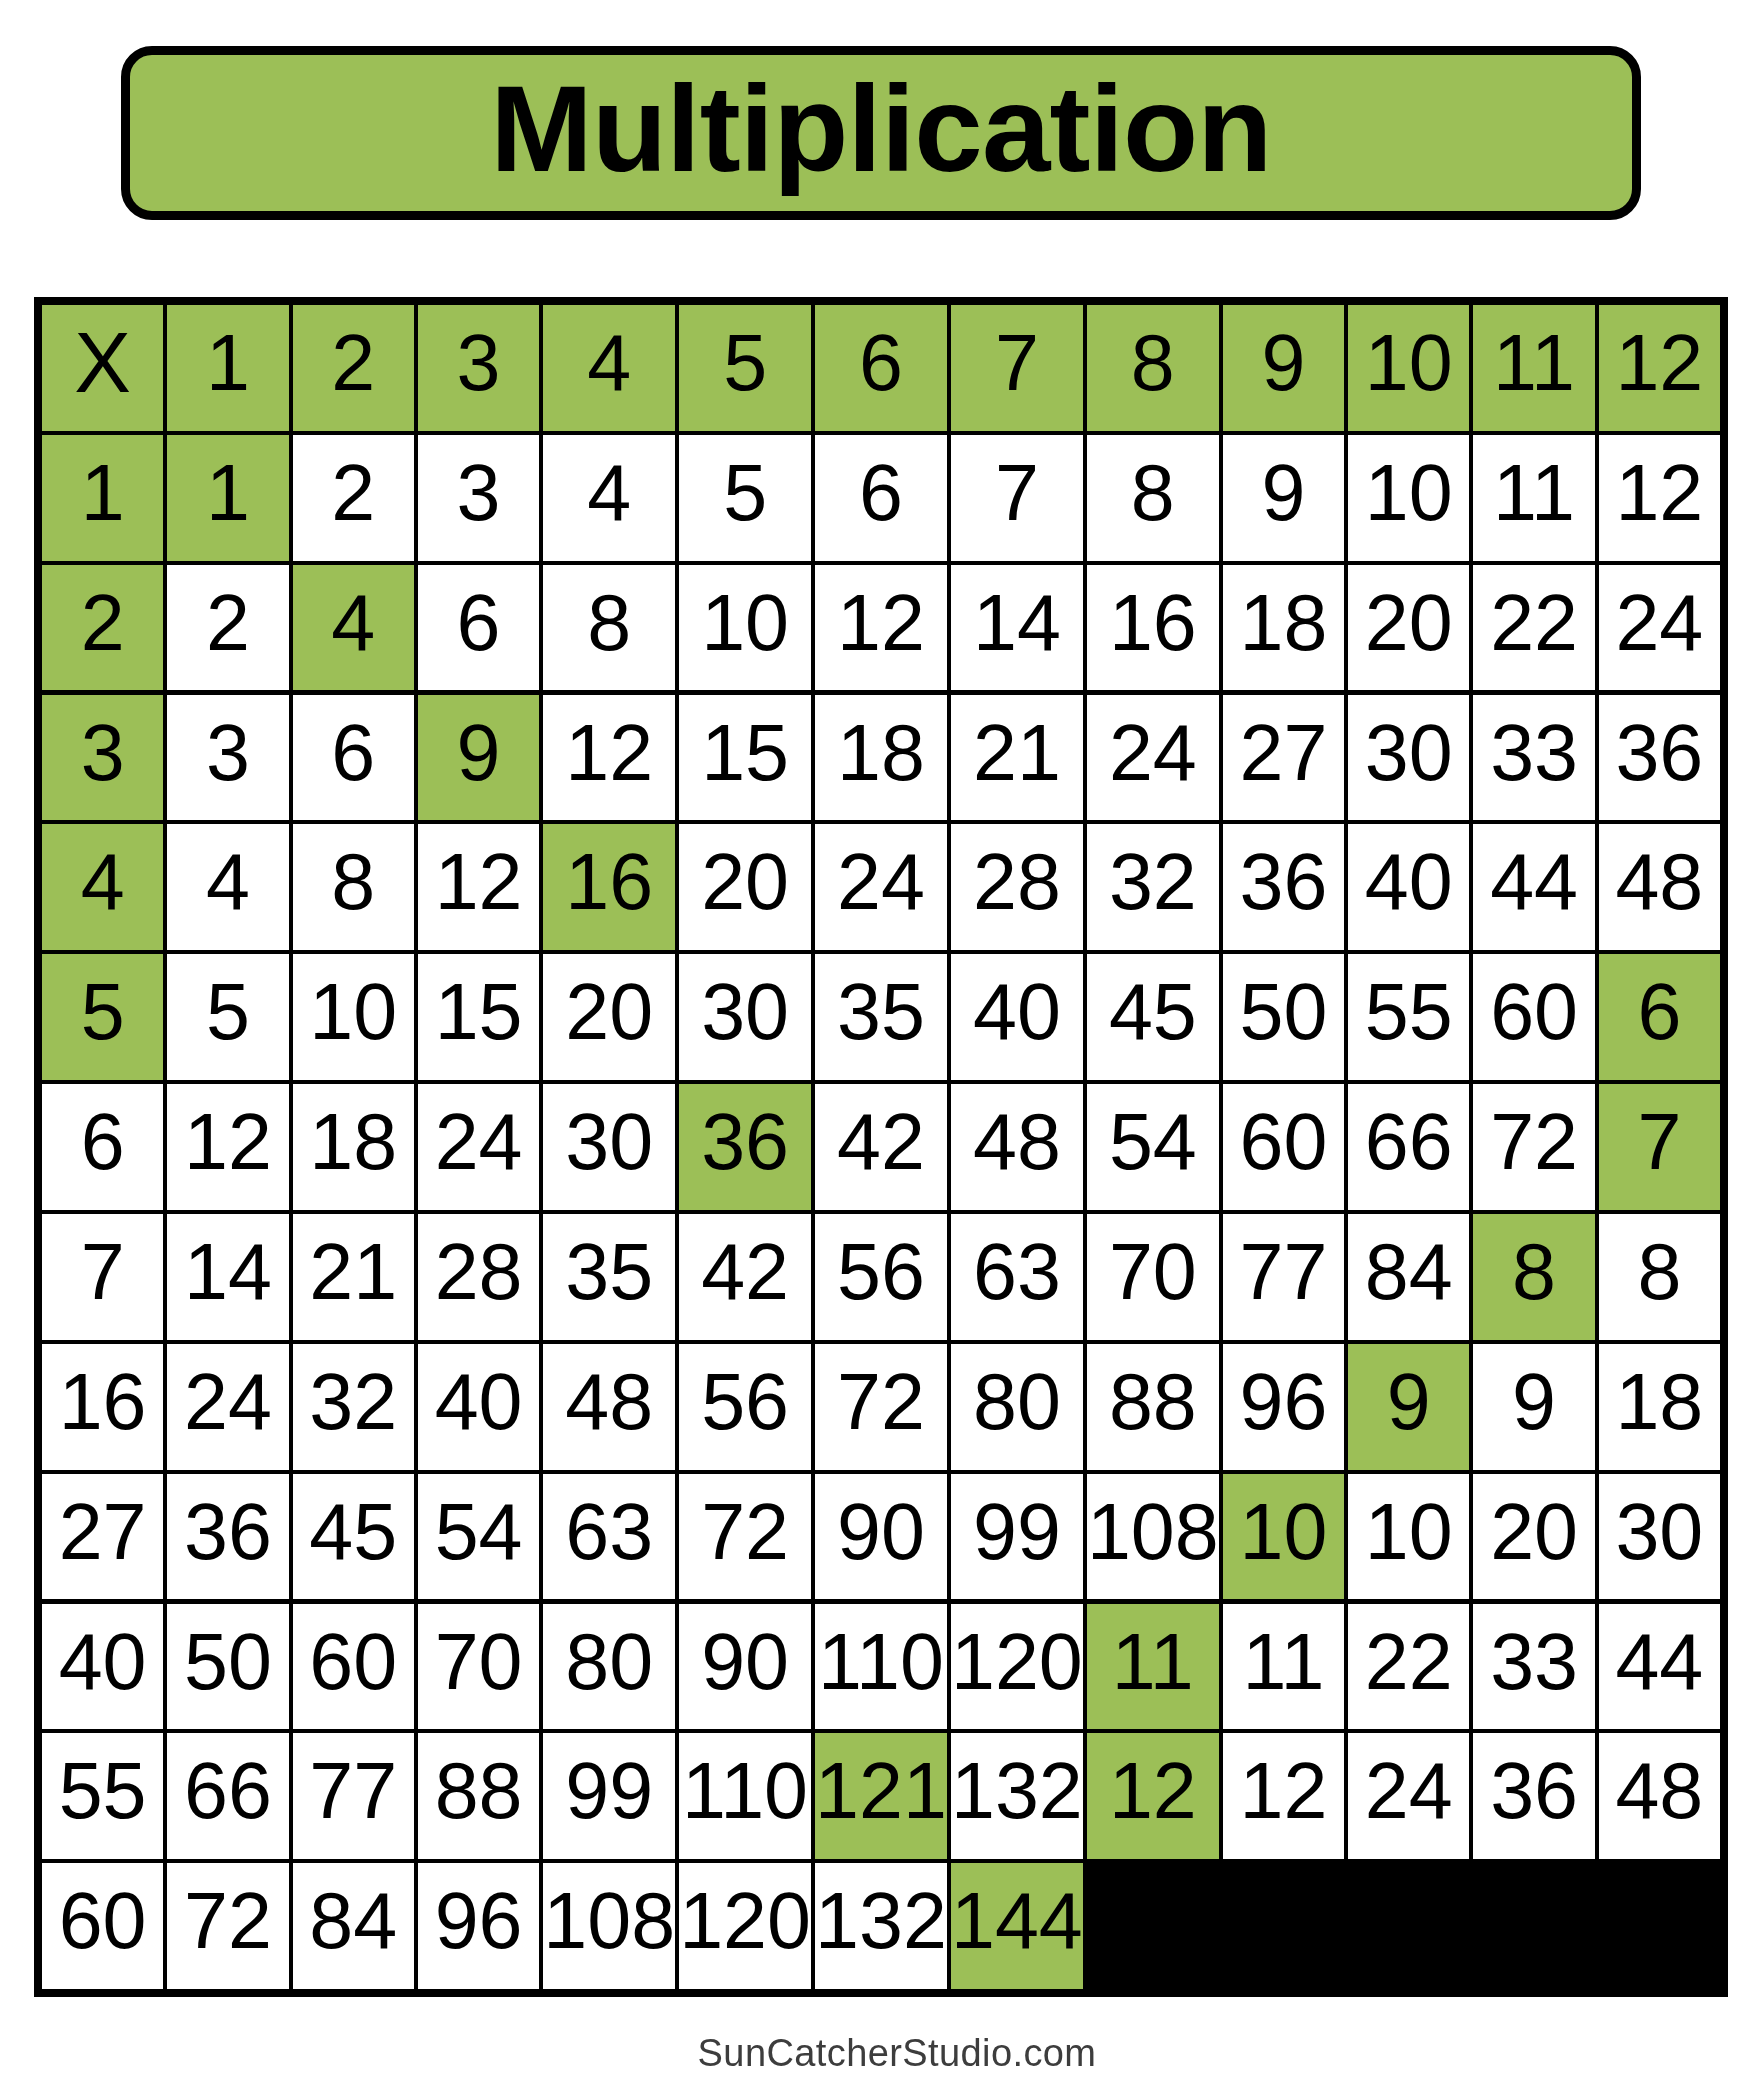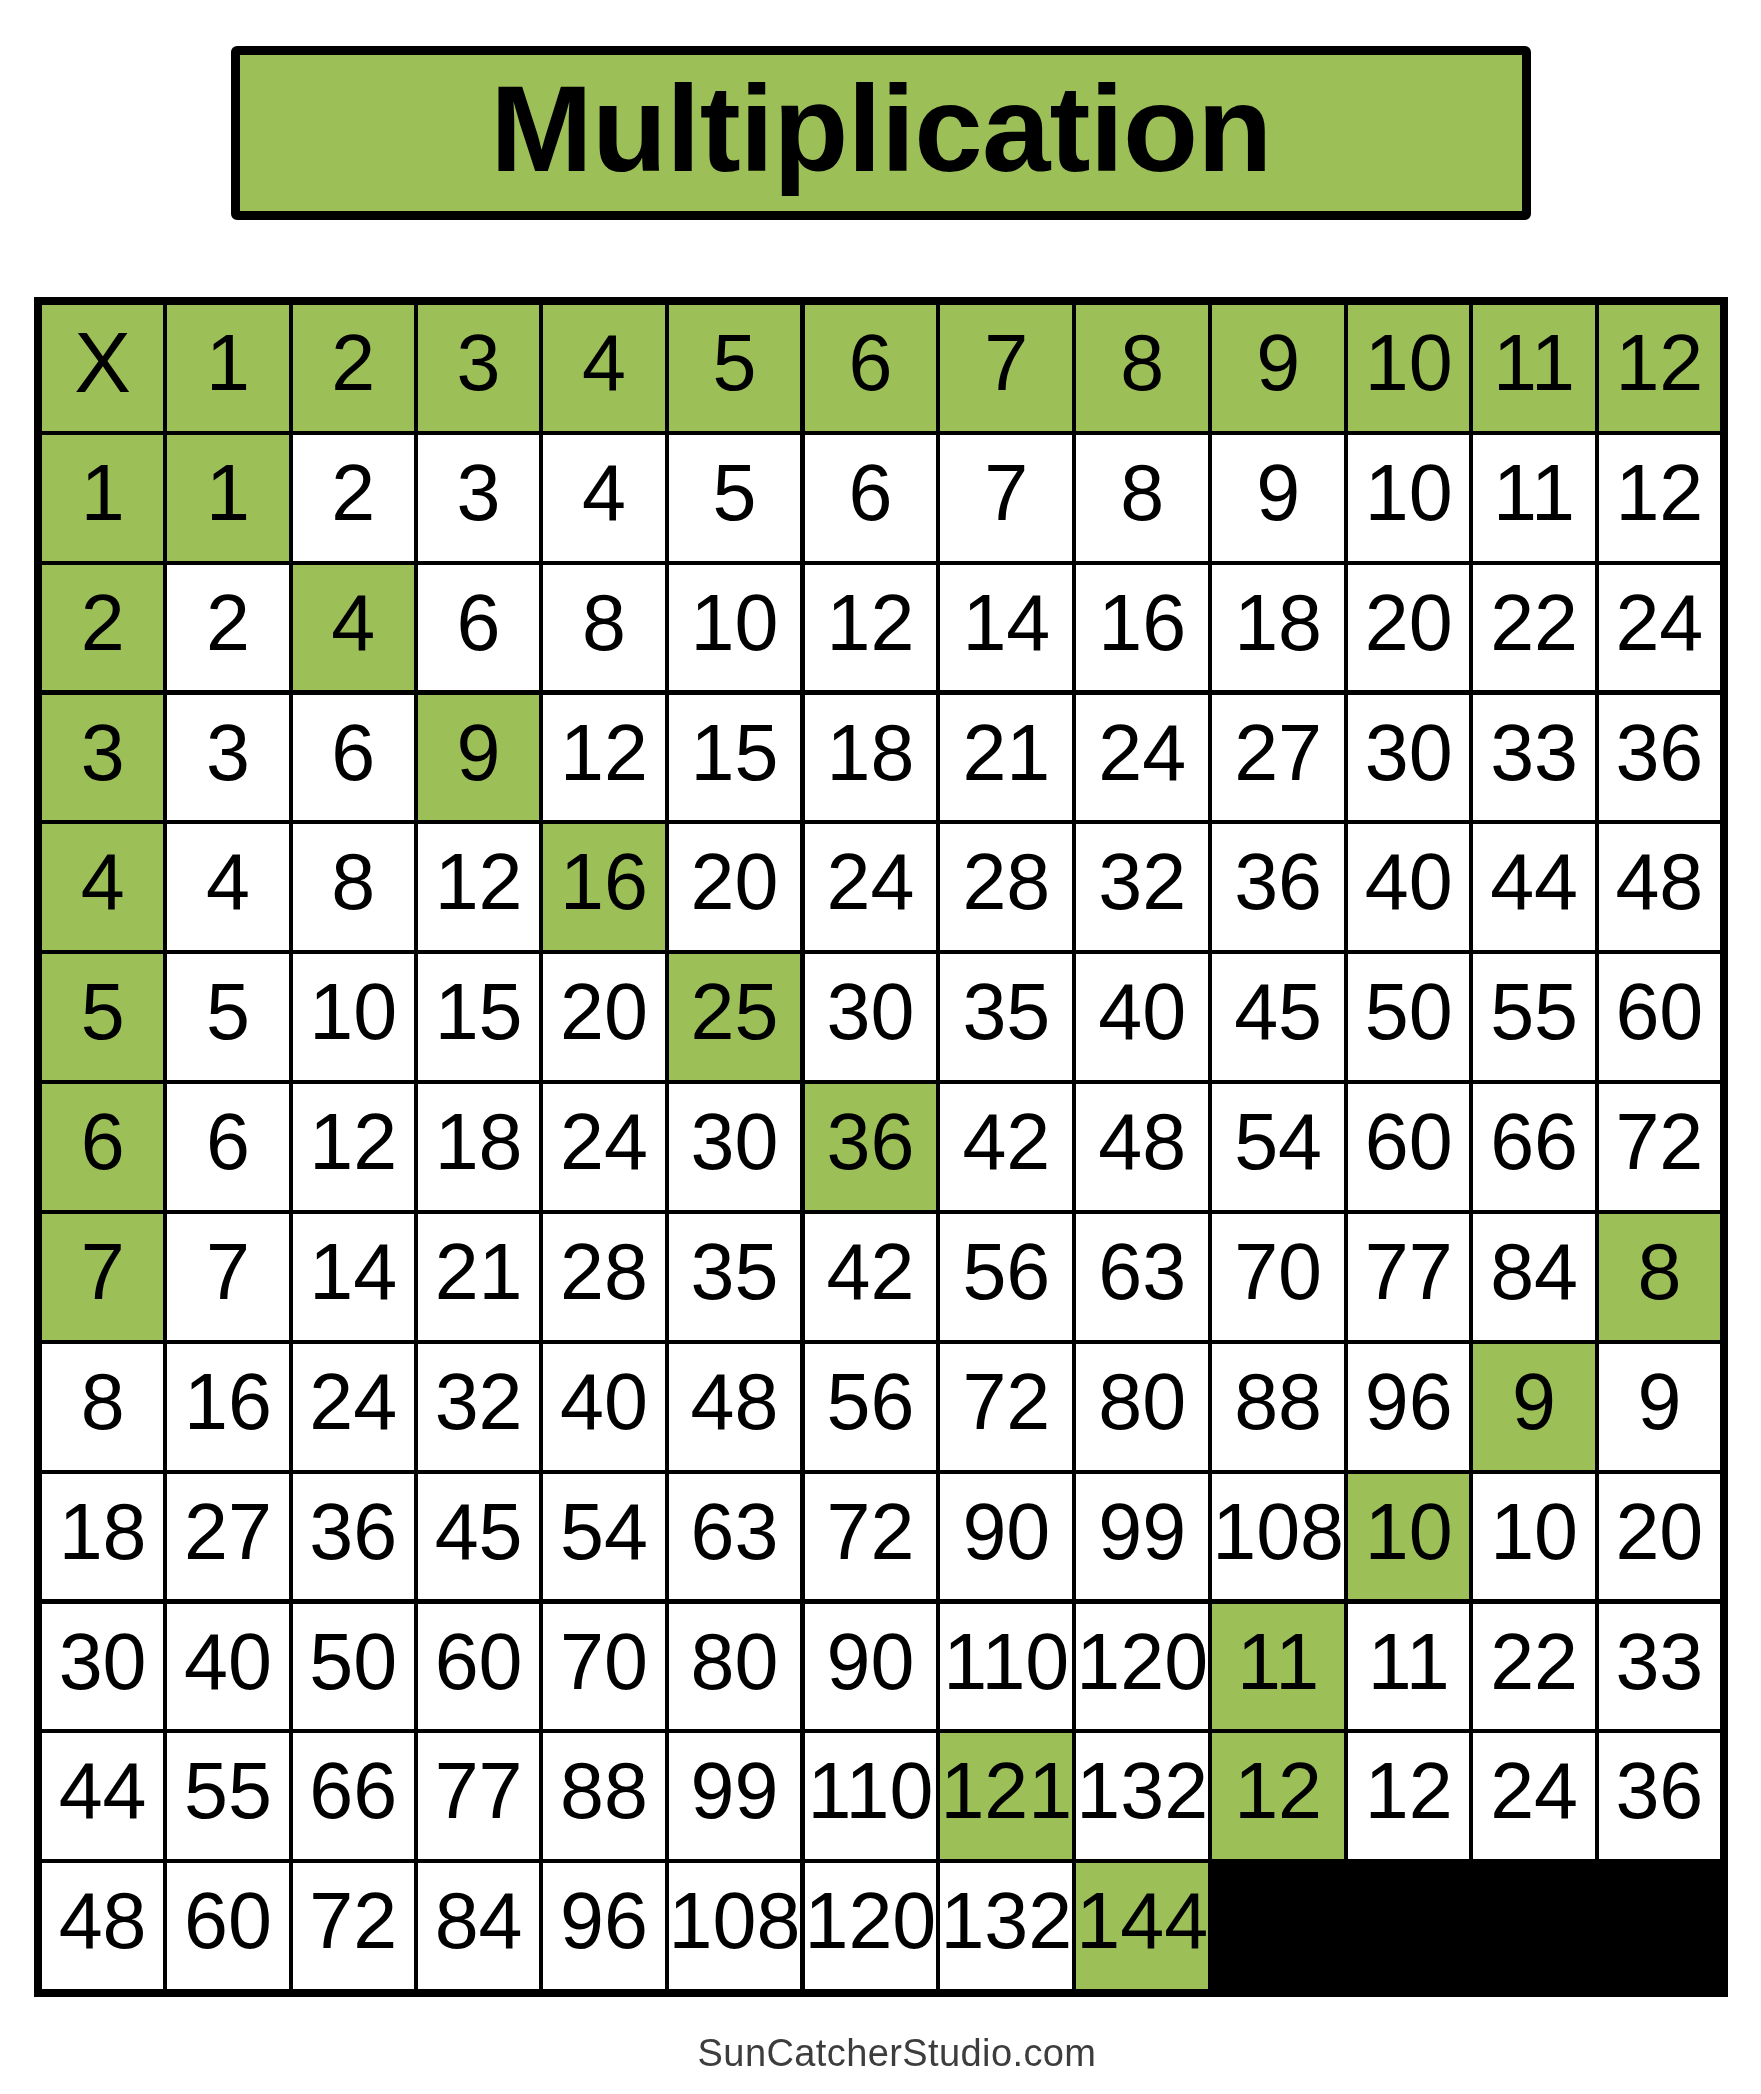--- a/index.html
+++ b/index.html
@@ -17,25 +17,25 @@
     background: #ffffff;
     overflow: hidden;
   }
 
   
   .title-banner {
     position: absolute;
     top: 46px;
     left: 50%;
     transform: translateX(-50%);
-    width: 1300px;
+    width: 1520px;
     height: 174px;
     background: #9cbf57;
     border: 9px solid #000000;
-    border-radius: 6px;
+    border-radius: 31px;
     display: flex;
     align-items: center;
     justify-content: center;
   }
   .title-banner .title-text {
     font-size: 123px;
     font-weight: bold;
     color: #000000;
     letter-spacing: -0.8px;
     padding-bottom: 8.2px;
@@ -152,21 +152,20 @@
       <div class="cell">32</div>
       <div class="cell">36</div>
       <div class="cell">40</div>
       <div class="cell">44</div>
       <div class="cell">48</div>
       <div class="cell green">5</div>
       <div class="cell">5</div>
       <div class="cell">10</div>
       <div class="cell">15</div>
       <div class="cell">20</div>
-      <div class="cell green">25</div>
       <div class="cell">30</div>
       <div class="cell">35</div>
       <div class="cell">40</div>
       <div class="cell">45</div>
       <div class="cell">50</div>
       <div class="cell">55</div>
       <div class="cell">60</div>
       <div class="cell green">6</div>
       <div class="cell">6</div>
       <div class="cell">12</div>

